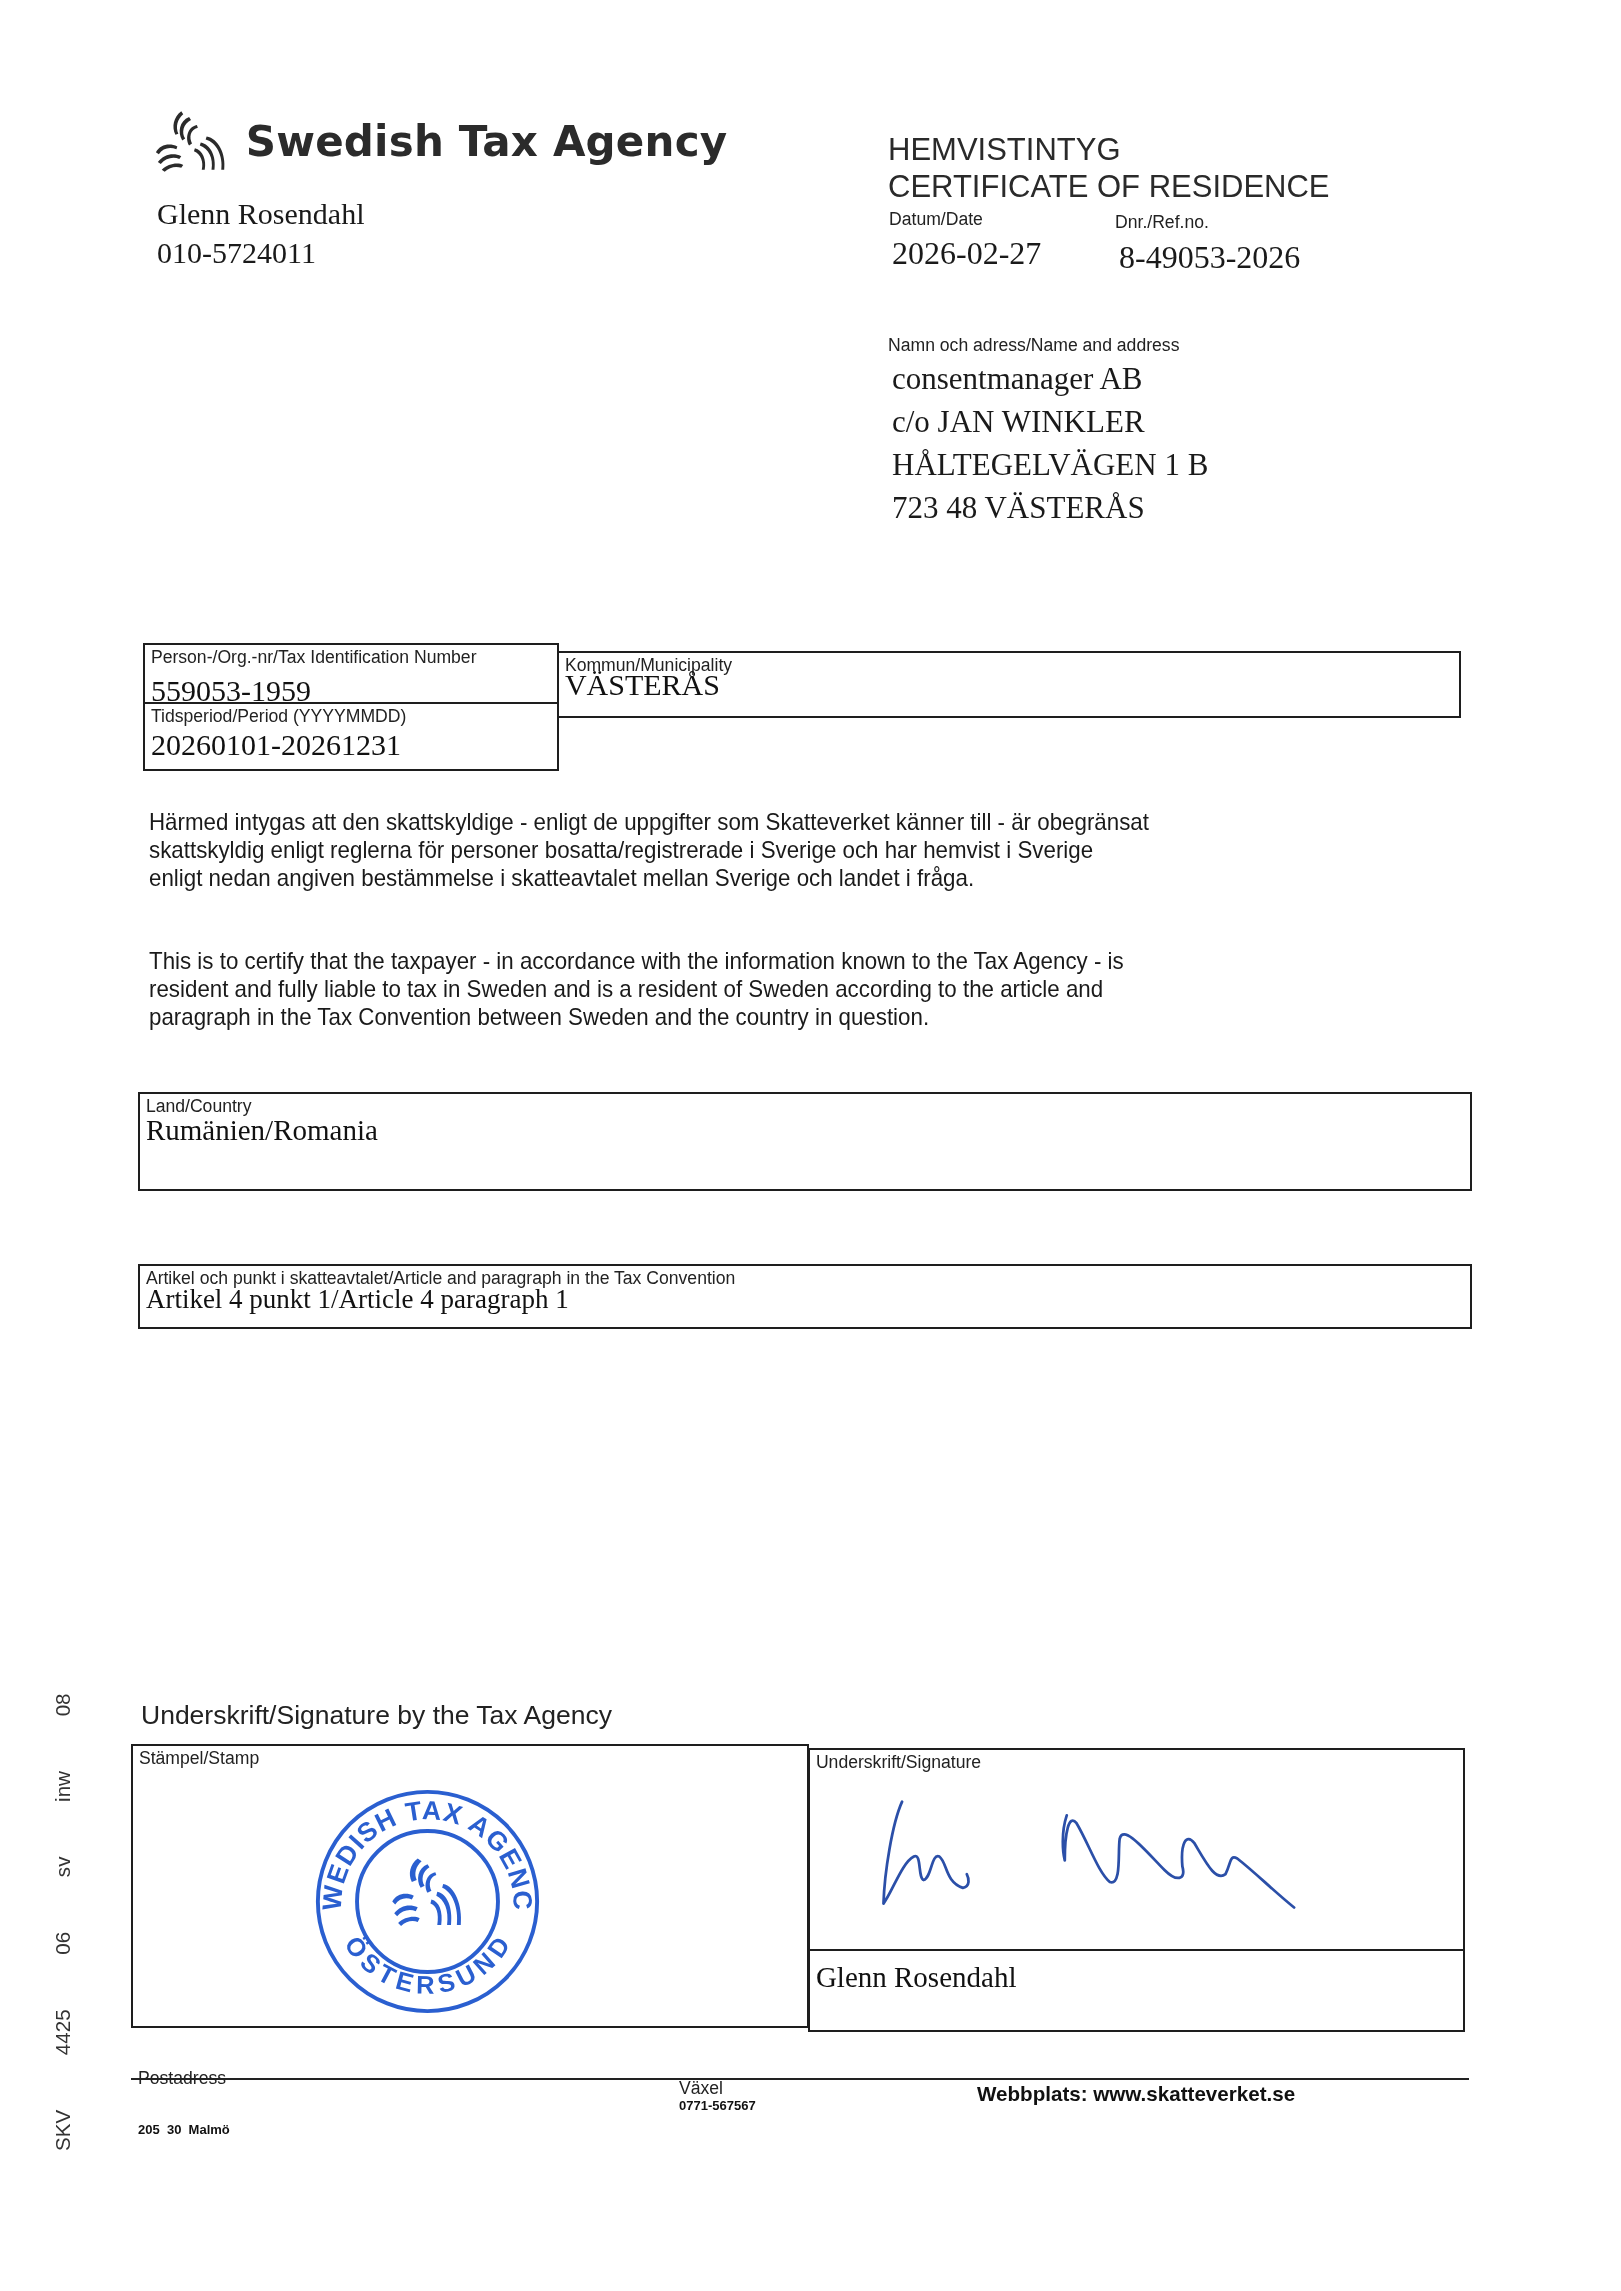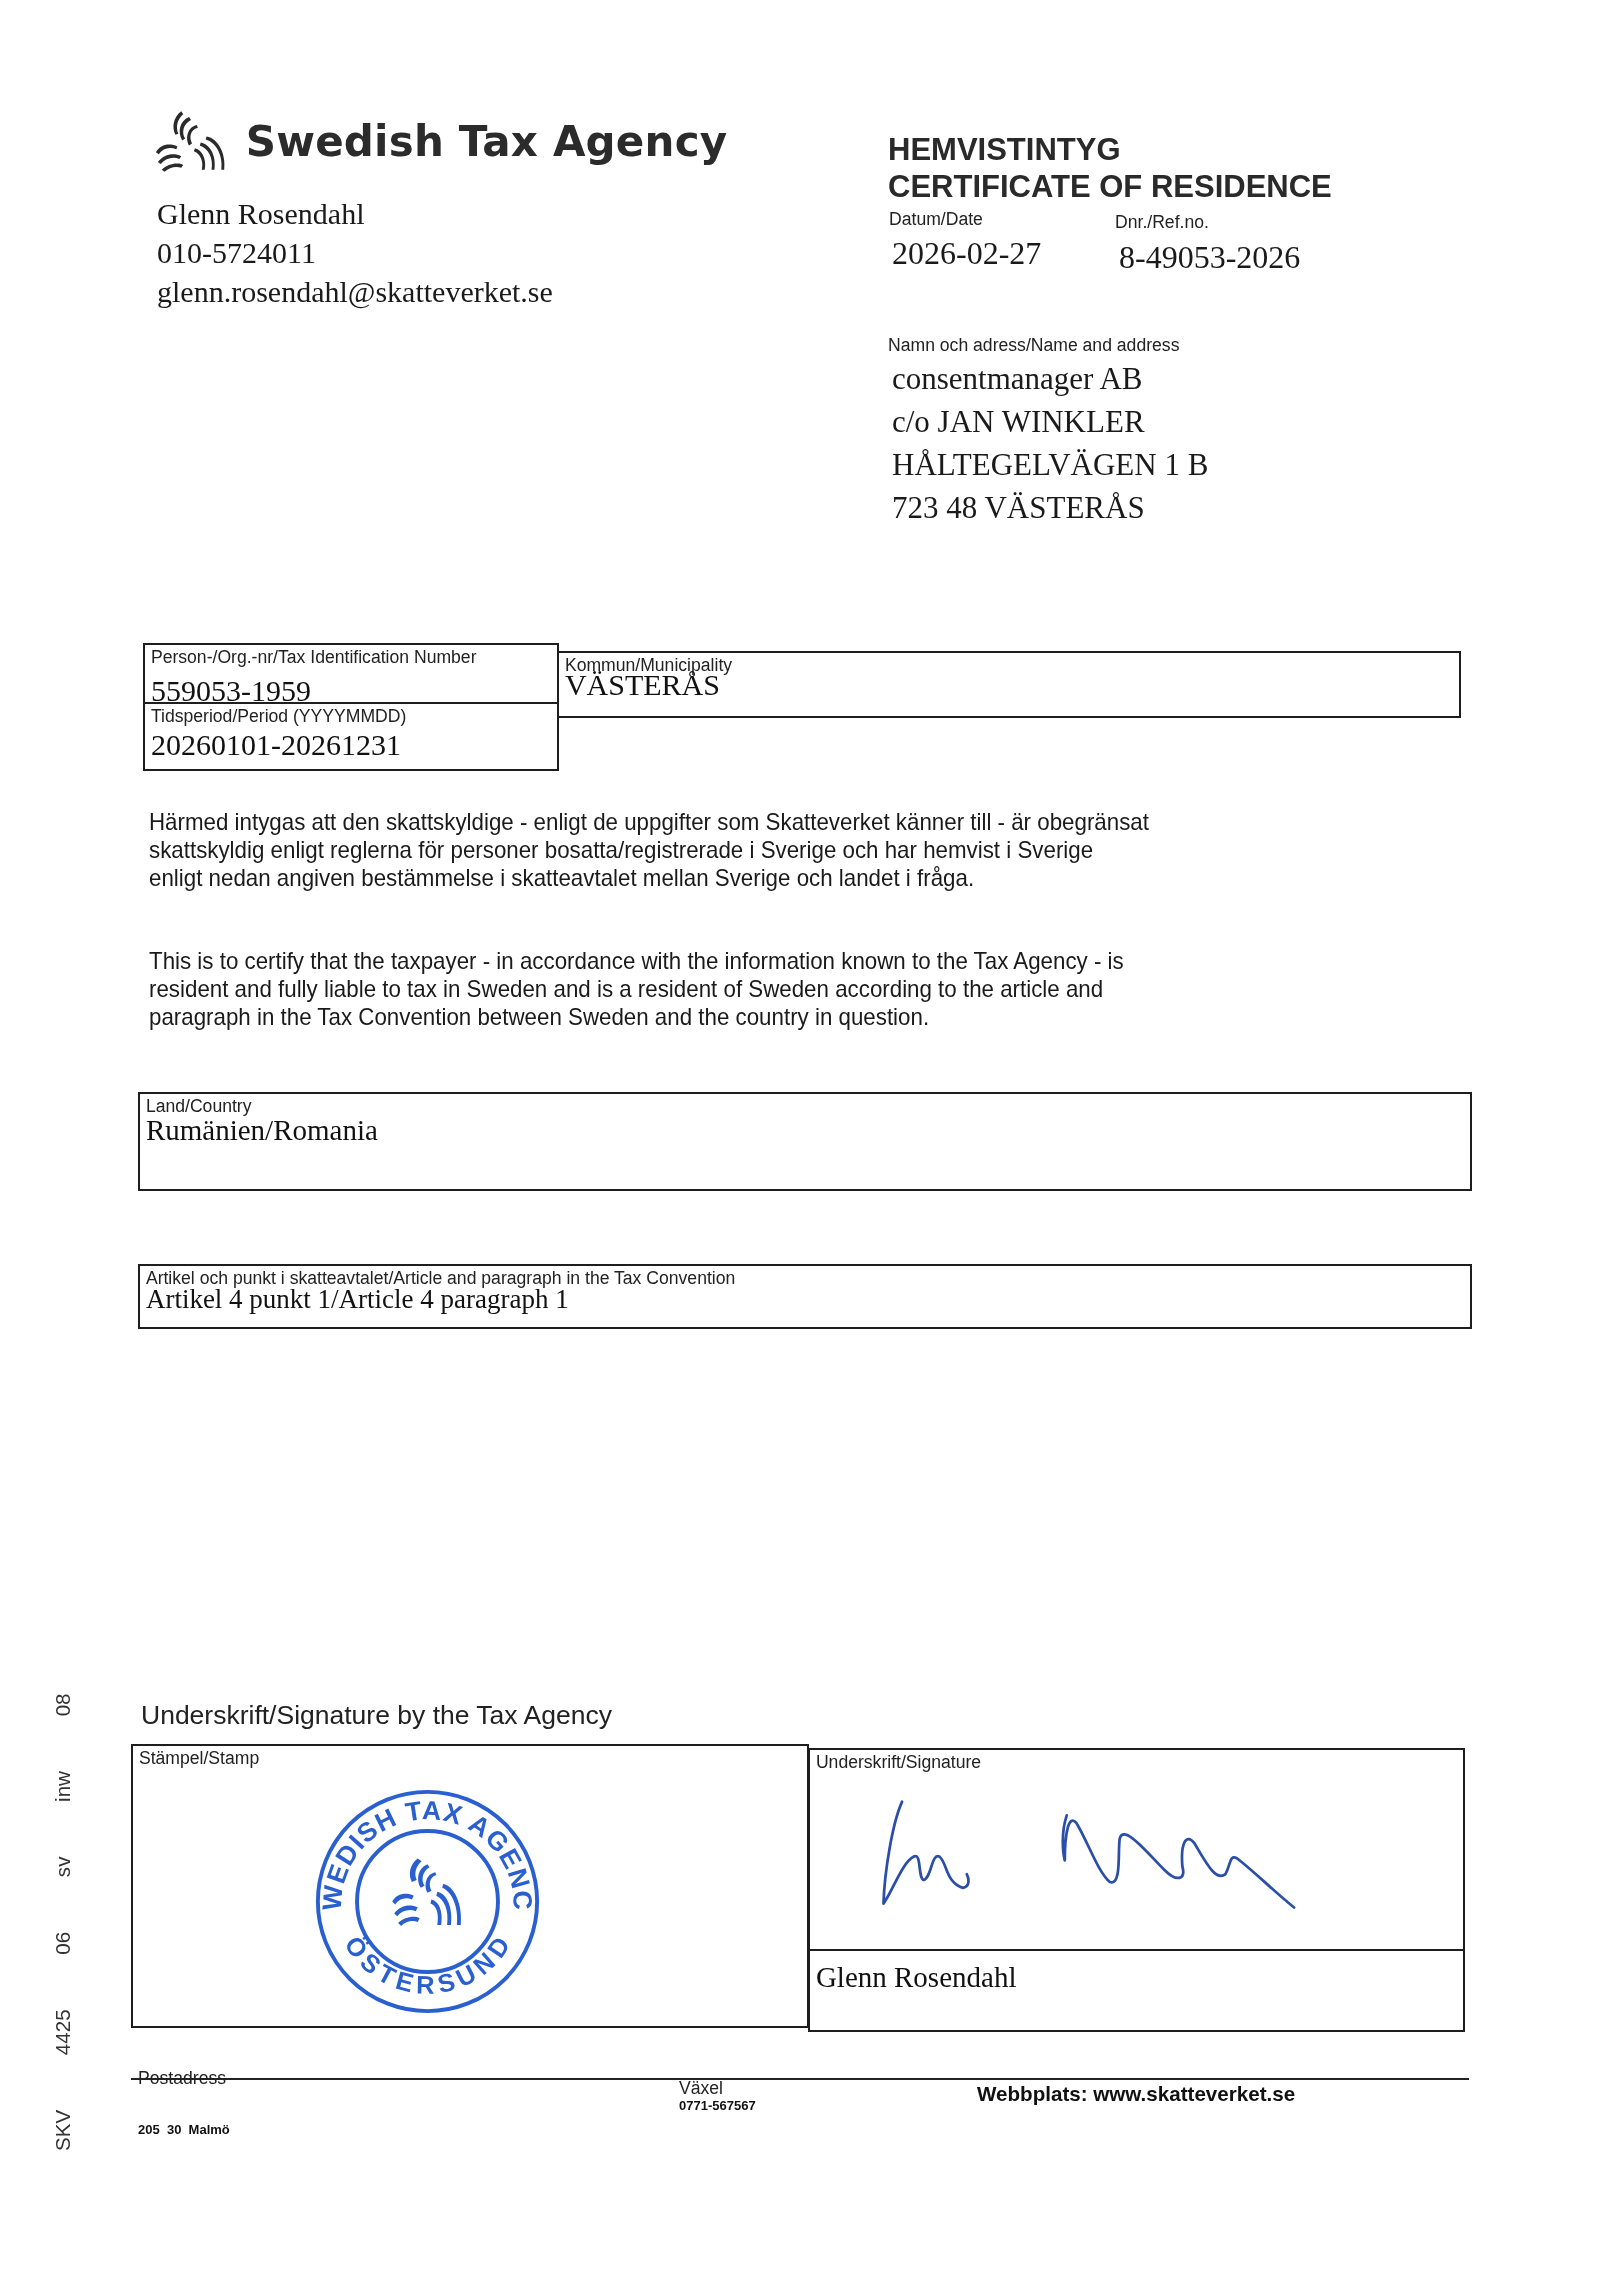--- a/index.html
+++ b/index.html
@@ -8,21 +8,21 @@
     .serif { font-family: "Liberation Serif", "DejaVu Serif", serif; }
     .sans { font-family: "Liberation Sans", "DejaVu Sans", sans-serif; }
 
     
     #logo-row { left: 152px; top: 102px; height: 78px; display: flex; align-items: center; }
     #logo-row svg { width: 80px; height: 65px; margin-right: 13.7px; }
     #agency-name { font-family: "DejaVu Sans", "Liberation Sans", sans-serif; font-size: 42px; font-weight: bold; color: #2b2b2b; letter-spacing: 0.2px; }
     #contact { left: 157px; top: 194px; font-size: 30px; line-height: 39px; color: #1a1a1a; }
 
     
-    #cert-title { left: 888px; top: 131px; font-size: 31px; font-weight: bold; line-height: 37px; color: #2a2a2a; }
+    #cert-title { left: 888px; top: 131px; font-size: 31px; font-weight: normal; line-height: 37px; color: #2a2a2a; }
     .lbl-small { font-family: "Liberation Sans", "DejaVu Sans", sans-serif; font-size: 17.6px; color: #222; }
     #date-label { left: 889px; top: 209px; }
     #ref-label { left: 1115px; top: 212px; }
     #date-value { left: 892px; top: 235px; font-size: 32px; }
     #ref-value { left: 1119px; top: 239px; font-size: 32px; }
     #addr-label { left: 888px; top: 335px; }
     #address { left: 892px; top: 357px; font-size: 31px; line-height: 43px; }
 
     
     .box { border: 2px solid #1e1e1e; box-sizing: border-box; }
@@ -78,21 +78,20 @@
       <path d="M50 34 C60 36 66 48 64 62 L61 62 C63 50 58 40 49 37 Z"></path>
       <path d="M56 28 C68 30 76 46 74 62 L71 62 C73 48 66 34 55 31 Z"></path>
     </g>
   </svg>
   <span id="agency-name">Swedish Tax Agency</span>
 </div>
 
 <div id="contact" class="abs serif">
   <div>Glenn Rosendahl</div>
   <div>010-5724011</div>
-  <div>glenn.rosendahl@skatteverket.se</div>
 </div>
 
 <div id="cert-title" class="abs sans">
   <div>HEMVISTINTYG</div>
   <div>CERTIFICATE OF RESIDENCE</div>
 </div>
 <div id="date-label" class="abs lbl-small">Datum/Date</div>
 <div id="ref-label" class="abs lbl-small">Dnr./Ref.no.</div>
 <div id="date-value" class="abs serif">2026-02-27</div>
 <div id="ref-value" class="abs serif">8-49053-2026</div>

